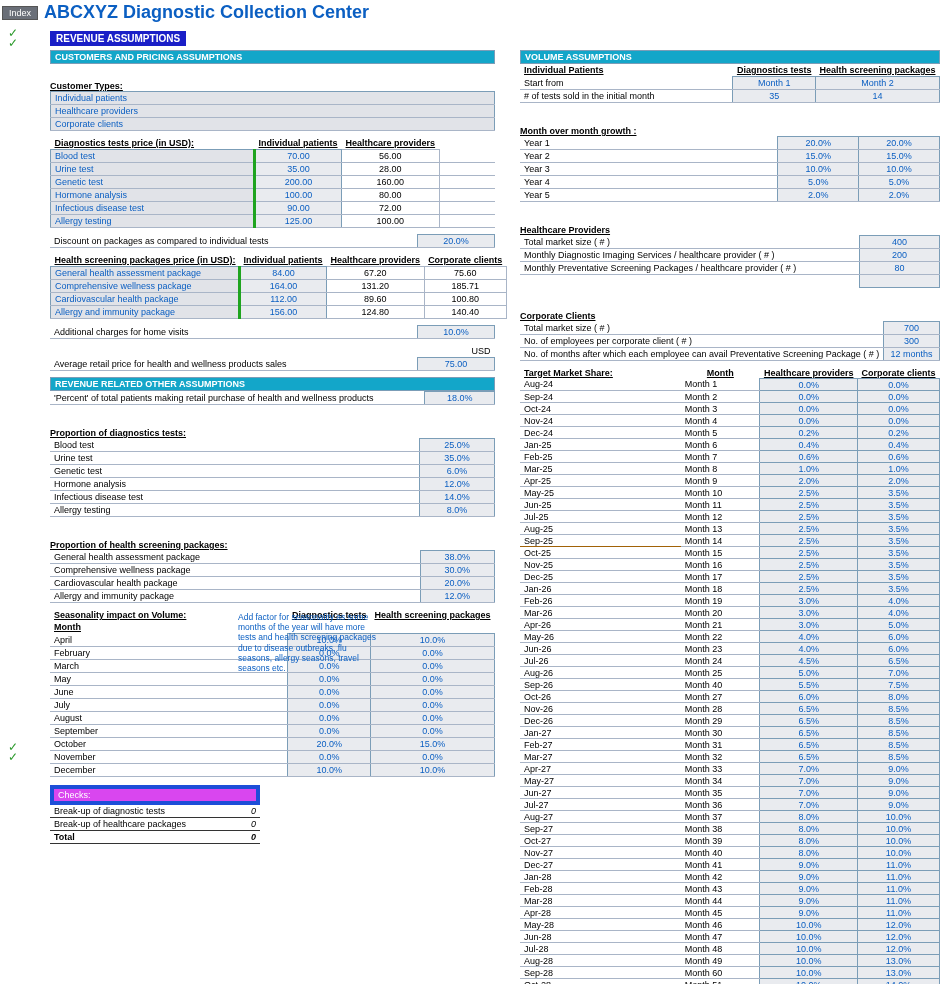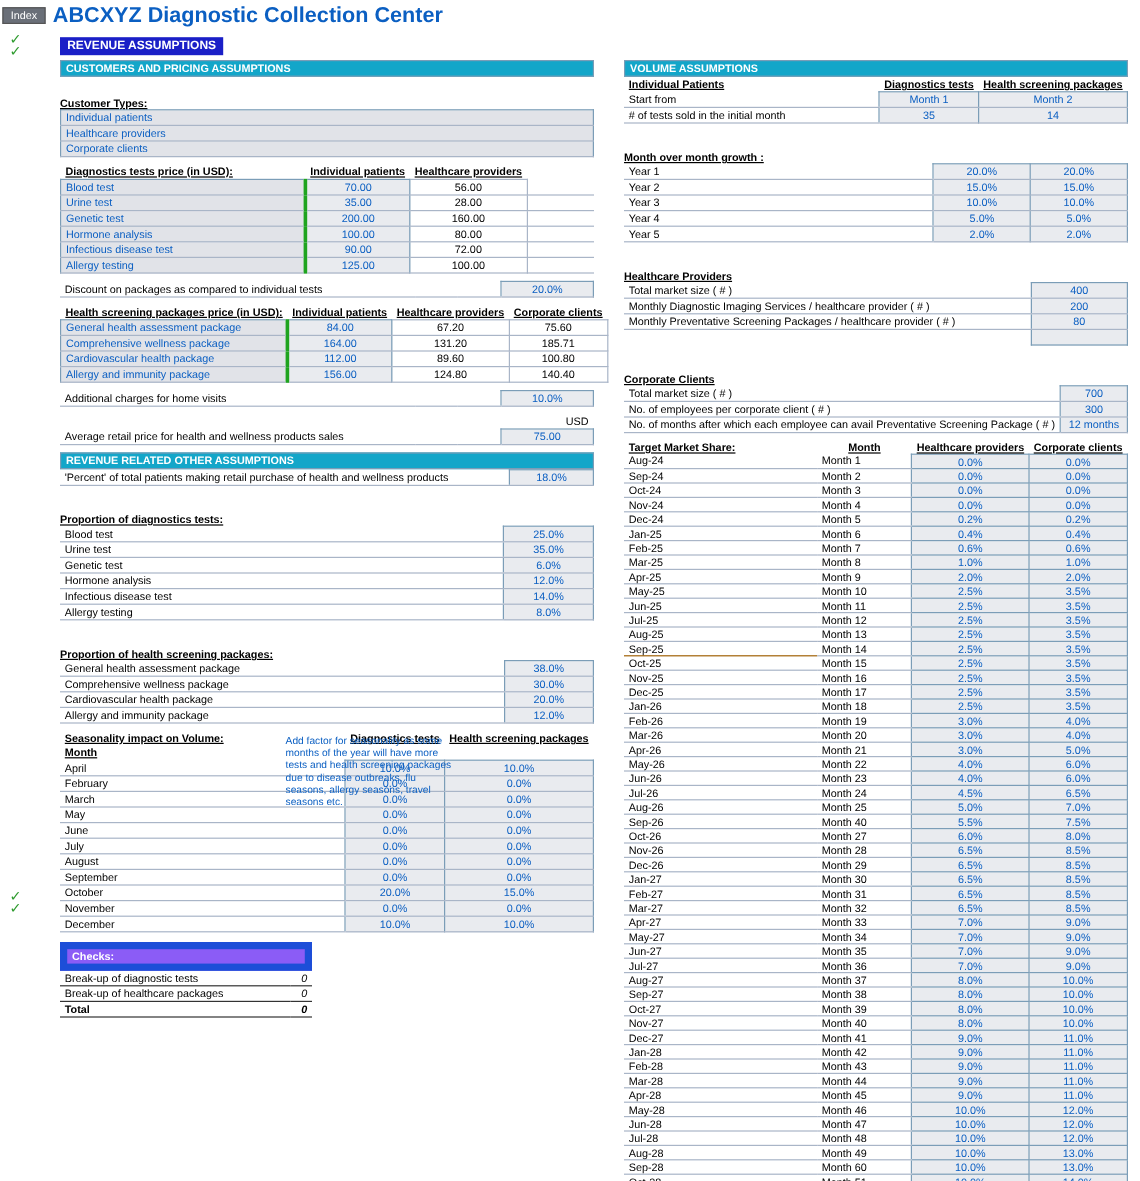--- a/index.html
+++ b/index.html
@@ -19,21 +19,21 @@
 td,th{padding:0 4px;height:12px;vertical-align:middle;white-space:nowrap}
 .col-lbl{text-align:center;font-weight:bold;text-decoration:underline;font-size:9px}
 .row-line td{border-bottom:1px solid #a9b5c7}
 .cell-in{background:#e9ebef;color:#0b5fc2;text-align:center;border:1px solid #7b9db7;width:68px}
 .cell-in-g{background:#e9ebef;color:#0b5fc2;text-align:center;border:1px solid #7b9db7;border-left:3px solid #1fa41f;width:68px}
 .cell-gray{background:#e1e3e8;border:1px solid #7b9db7}
 .cell-plain{text-align:center;border:1px solid #a9b5c7}
 .spacer{height:6px}
 .note{color:#0b5fc2;font-size:8.5px;position:absolute;width:140px;line-height:1.2}
 .checks{margin-top:8px;width:210px}
-.checks .hdr{background:#8b5cf6;color:#fff;font-weight:bold;padding:1px 4px;border:6px solid #1d4ed8}
+.checks .hdr{background:#d946ef;color:#fff;font-weight:normal;padding:1px 4px;border:4px solid #1d4ed8}
 .checks td{border-bottom:1px solid #333}
 .italic{font-style:italic}
 .txt-l{text-align:left}
 .txt-r{text-align:right}
 .w68{width:68px}
 .w74{width:74px}
 .small-gap td{height:11px}
 </style>
 </head>
 <body>

